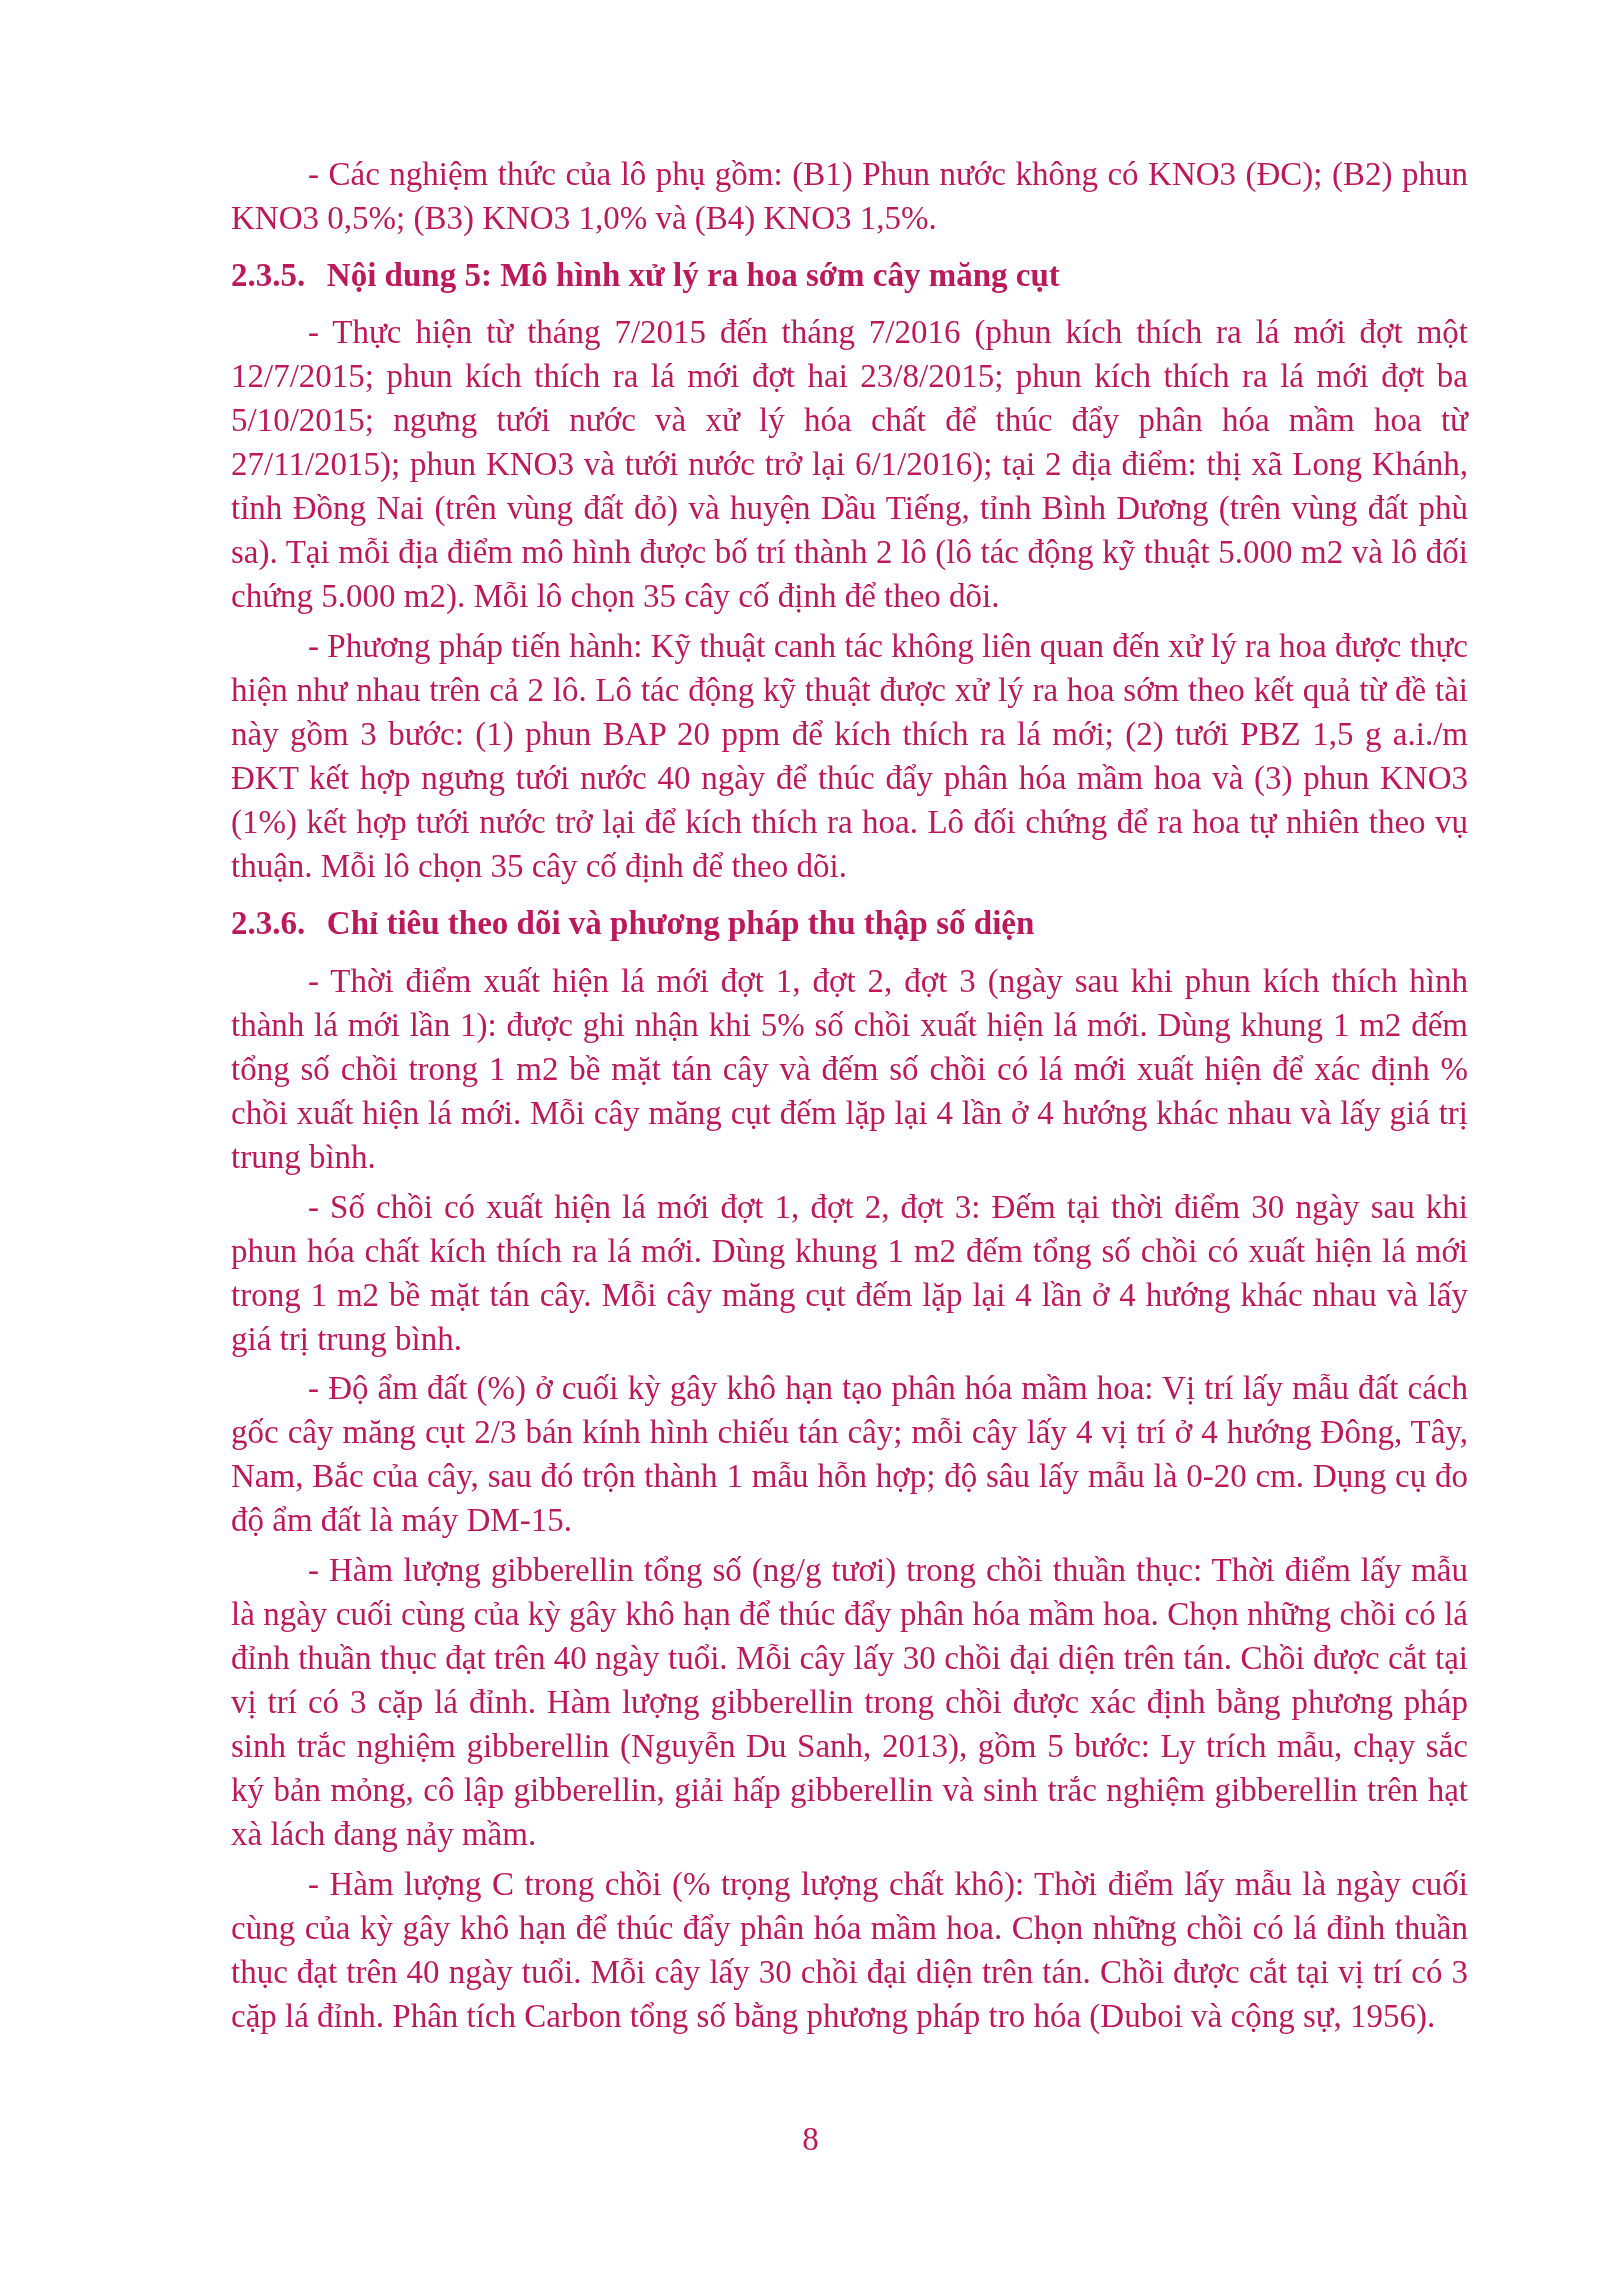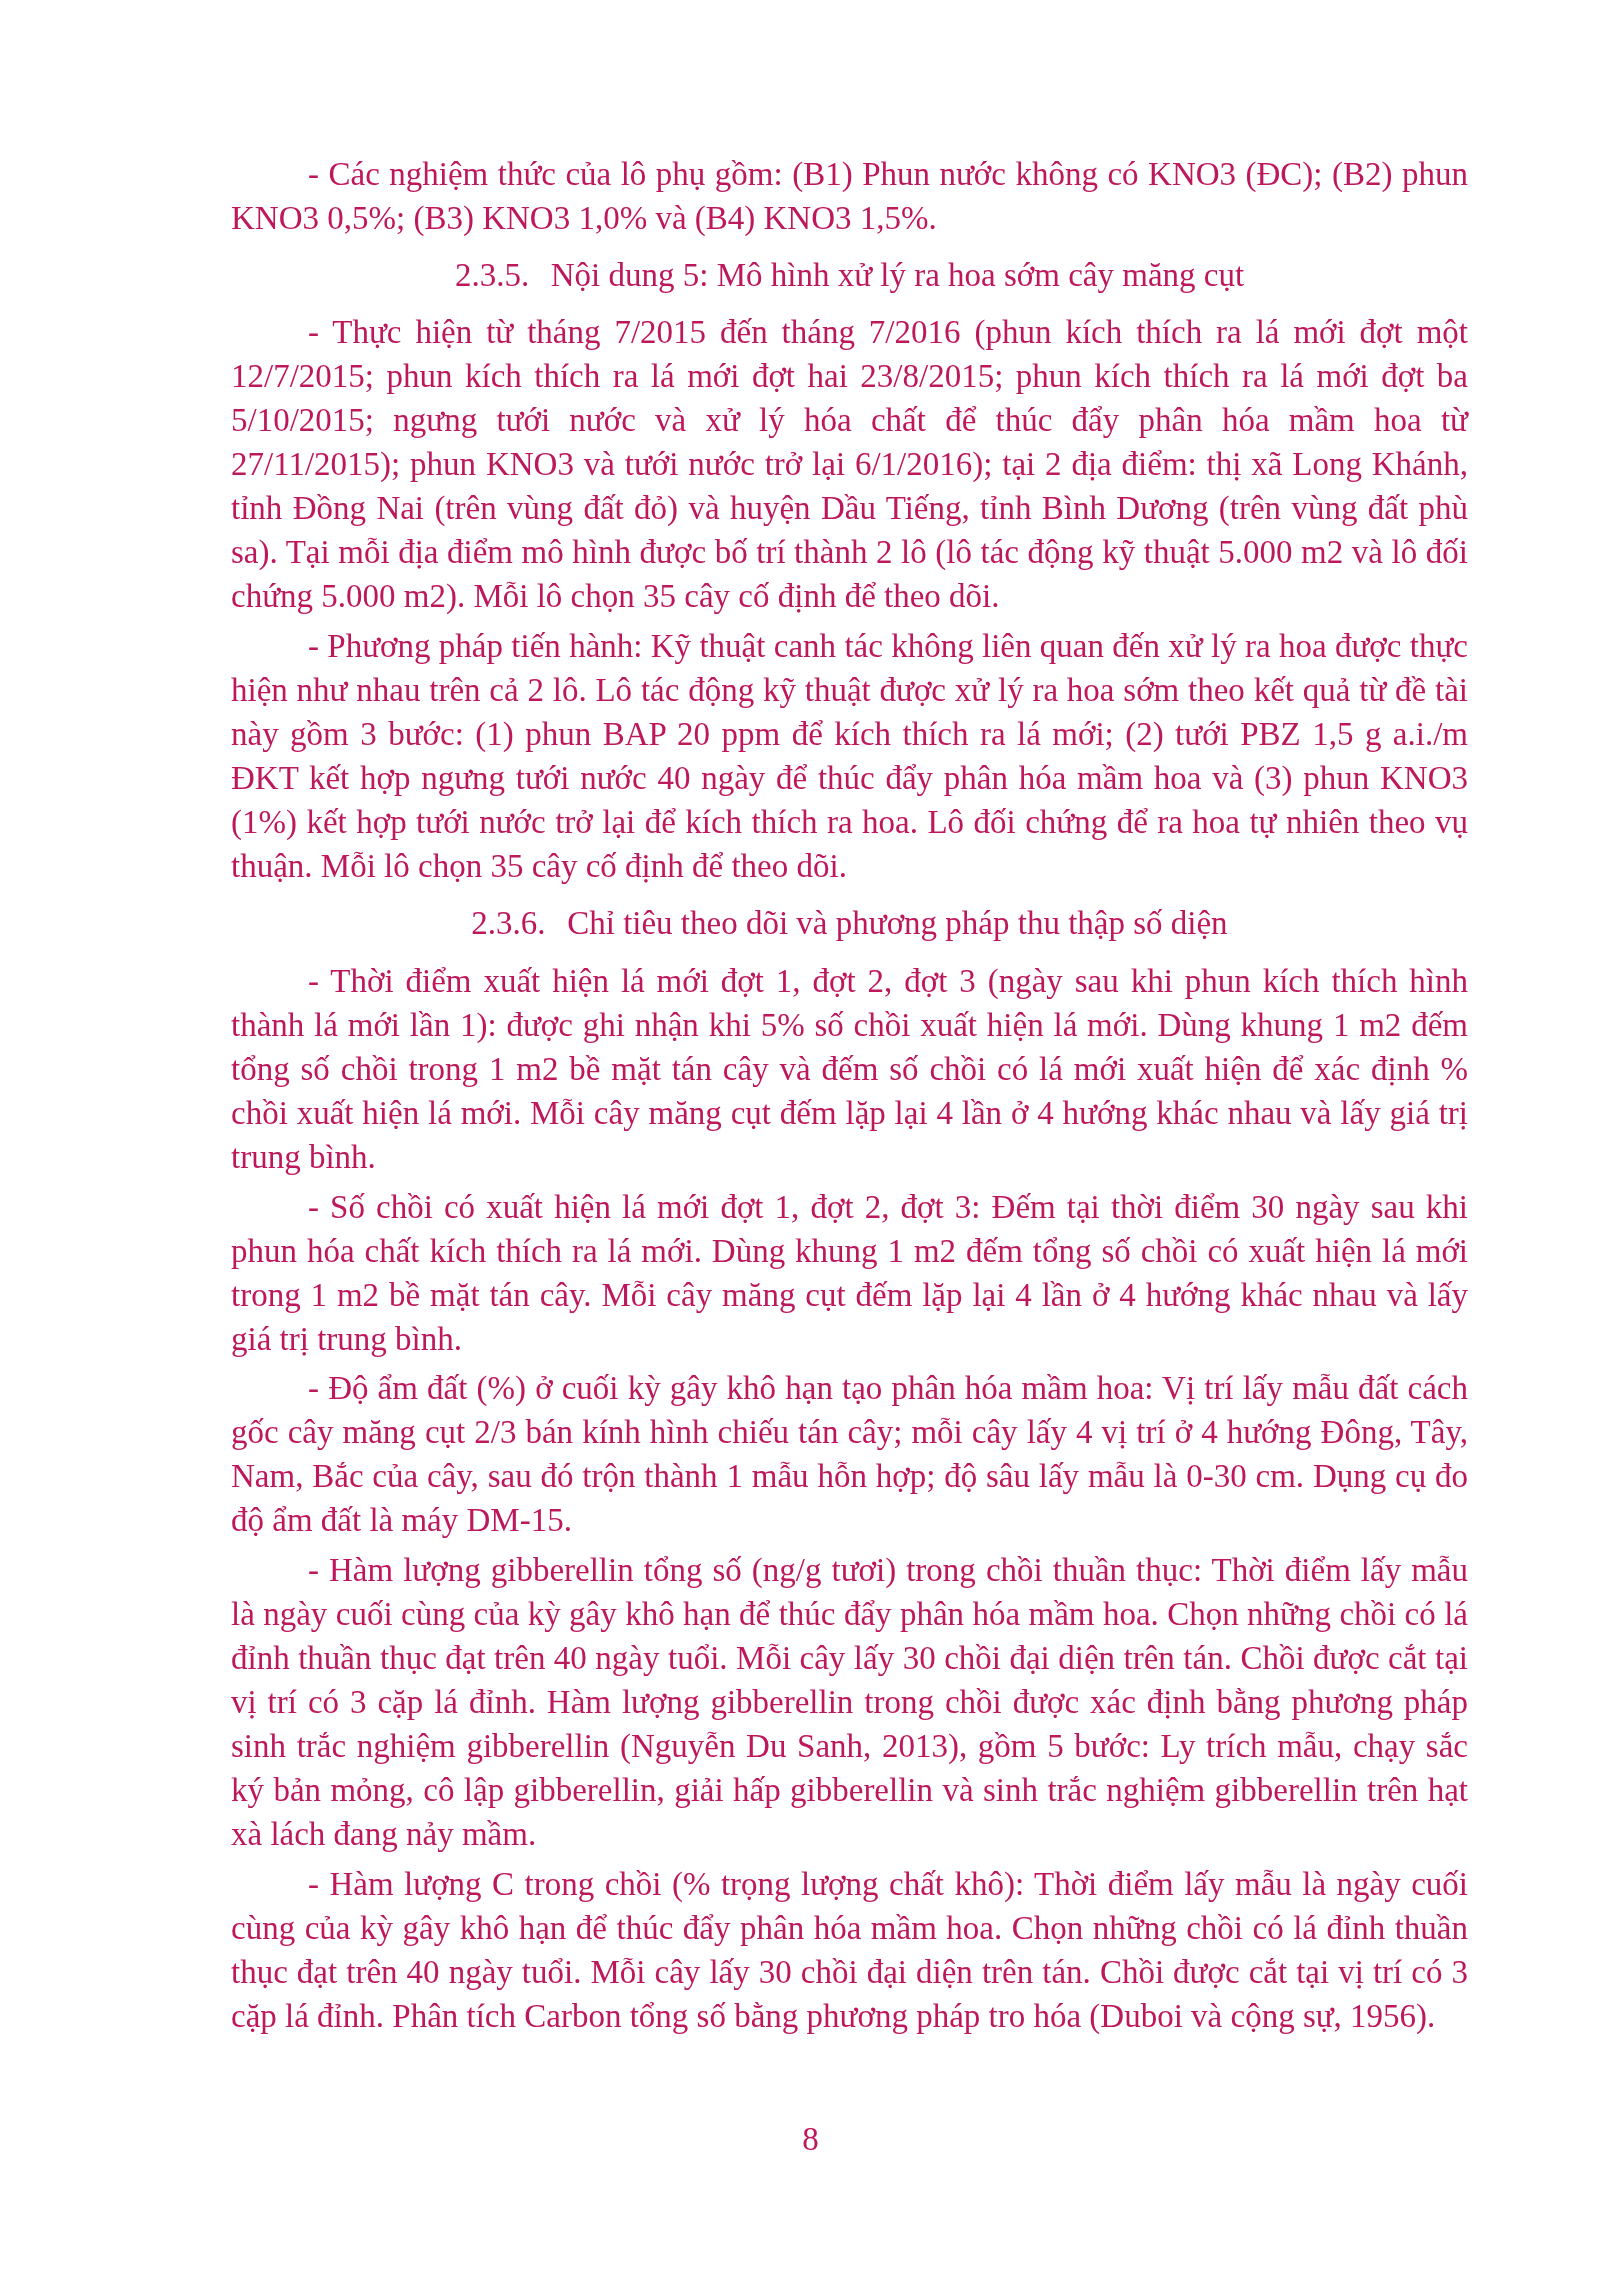--- a/index.html
+++ b/index.html
@@ -23,24 +23,24 @@
     width: 1237px;
     font-size: 33px;
     line-height: 44px;
     text-align: justify;
   }
   .para {
     margin: 0 0 5.9px 0;
     text-indent: 77px;
   }
   .heading {
-    font-weight: normal;
+    font-weight: bold;
     margin: 12.7px 0 13.7px 0;
     text-indent: 0;
-    text-align: center;
+    text-align: left;
   }
   .heading .h-num {
     display: inline-block;
     margin-right: 21.6px;
   }
   .page-number {
     position: absolute;
     top: 2117px;
     left: 0;
     width: 100%;
@@ -62,21 +62,21 @@
     <p class="para">- Thực hiện từ tháng 7/2015 đến tháng 7/2016 (phun kích thích ra lá mới đợt một 12/7/2015; phun kích thích ra lá mới đợt hai 23/8/2015; phun kích thích ra lá mới đợt ba 5/10/2015; ngưng tưới nước và xử lý hóa chất để thúc đẩy phân hóa mầm hoa từ 27/11/2015); phun KNO3 và tưới nước trở lại 6/1/2016); tại 2 địa điểm: thị xã Long Khánh, tỉnh Đồng Nai (trên vùng đất đỏ) và huyện Dầu Tiếng, tỉnh Bình Dương (trên vùng đất phù sa). Tại mỗi địa điểm mô hình được bố trí thành 2 lô (lô tác động kỹ thuật 5.000 m2 và lô đối chứng 5.000 m2). Mỗi lô chọn 35 cây cố định để theo dõi.</p>
 
     <p class="para">- Phương pháp tiến hành: Kỹ thuật canh tác không liên quan đến xử lý ra hoa được thực hiện như nhau trên cả 2 lô. Lô tác động kỹ thuật được xử lý ra hoa sớm theo kết quả từ đề tài này gồm 3 bước: (1) phun BAP 20 ppm để kích thích ra lá mới; (2) tưới PBZ 1,5 g a.i./m ĐKT kết hợp ngưng tưới nước 40 ngày để thúc đẩy phân hóa mầm hoa và (3) phun KNO3 (1%) kết hợp tưới nước trở lại để kích thích ra hoa. Lô đối chứng để ra hoa tự nhiên theo vụ thuận. Mỗi lô chọn 35 cây cố định để theo dõi.</p>
 
     <p class="heading"><span class="h-num">2.3.6.</span><span>Chỉ tiêu theo dõi và phương pháp thu thập số diện</span></p>
 
     <p class="para">- Thời điểm xuất hiện lá mới đợt 1, đợt 2, đợt 3 (ngày sau khi phun kích thích hình thành lá mới lần 1): được ghi nhận khi 5% số chồi xuất hiện lá mới. Dùng khung 1 m2 đếm tổng số chồi trong 1 m2 bề mặt tán cây và đếm số chồi có lá mới xuất hiện để xác định % chồi xuất hiện lá mới. Mỗi cây măng cụt đếm lặp lại 4 lần ở 4 hướng khác nhau và lấy giá trị trung bình.</p>
 
     <p class="para">- Số chồi có xuất hiện lá mới đợt 1, đợt 2, đợt 3: Đếm tại thời điểm 30 ngày sau khi phun hóa chất kích thích ra lá mới. Dùng khung 1 m2 đếm tổng số chồi có xuất hiện lá mới trong 1 m2 bề mặt tán cây. Mỗi cây măng cụt đếm lặp lại 4 lần ở 4 hướng khác nhau và lấy giá trị trung bình.</p>
 
-    <p class="para">- Độ ẩm đất (%) ở cuối kỳ gây khô hạn tạo phân hóa mầm hoa: Vị trí lấy mẫu đất cách gốc cây măng cụt 2/3 bán kính hình chiếu tán cây; mỗi cây lấy 4 vị trí ở 4 hướng Đông, Tây, Nam, Bắc của cây, sau đó trộn thành 1 mẫu hỗn hợp; độ sâu lấy mẫu là 0-30 cm. Dụng cụ đo độ ẩm đất là máy DM-15.</p>
+    <p class="para">- Độ ẩm đất (%) ở cuối kỳ gây khô hạn tạo phân hóa mầm hoa: Vị trí lấy mẫu đất cách gốc cây măng cụt 2/3 bán kính hình chiếu tán cây; mỗi cây lấy 4 vị trí ở 4 hướng Đông, Tây, Nam, Bắc của cây, sau đó trộn thành 1 mẫu hỗn hợp; độ sâu lấy mẫu là 0-20 cm. Dụng cụ đo độ ẩm đất là máy DM-15.</p>
 
     <p class="para">- Hàm lượng gibberellin tổng số (ng/g tươi) trong chồi thuần thục: Thời điểm lấy mẫu là ngày cuối cùng của kỳ gây khô hạn để thúc đẩy phân hóa mầm hoa. Chọn những chồi có lá đỉnh thuần thục đạt trên 40 ngày tuổi. Mỗi cây lấy 30 chồi đại diện trên tán. Chồi được cắt tại vị trí có 3 cặp lá đỉnh. Hàm lượng gibberellin trong chồi được xác định bằng phương pháp sinh trắc nghiệm gibberellin (Nguyễn Du Sanh, 2013), gồm 5 bước: Ly trích mẫu, chạy sắc ký bản mỏng, cô lập gibberellin, giải hấp gibberellin và sinh trắc nghiệm gibberellin trên hạt xà lách đang nảy mầm.</p>
 
     <p class="para">- Hàm lượng C trong chồi (% trọng lượng chất khô): Thời điểm lấy mẫu là ngày cuối cùng của kỳ gây khô hạn để thúc đẩy phân hóa mầm hoa. Chọn những chồi có lá đỉnh thuần thục đạt trên 40 ngày tuổi. Mỗi cây lấy 30 chồi đại diện trên tán. Chồi được cắt tại vị trí có 3 cặp lá đỉnh. Phân tích Carbon tổng số bằng phương pháp tro hóa (Duboi và cộng sự, 1956).</p>
 
   </div>
 
   <div class="page-number">8</div>
 </div>
 

